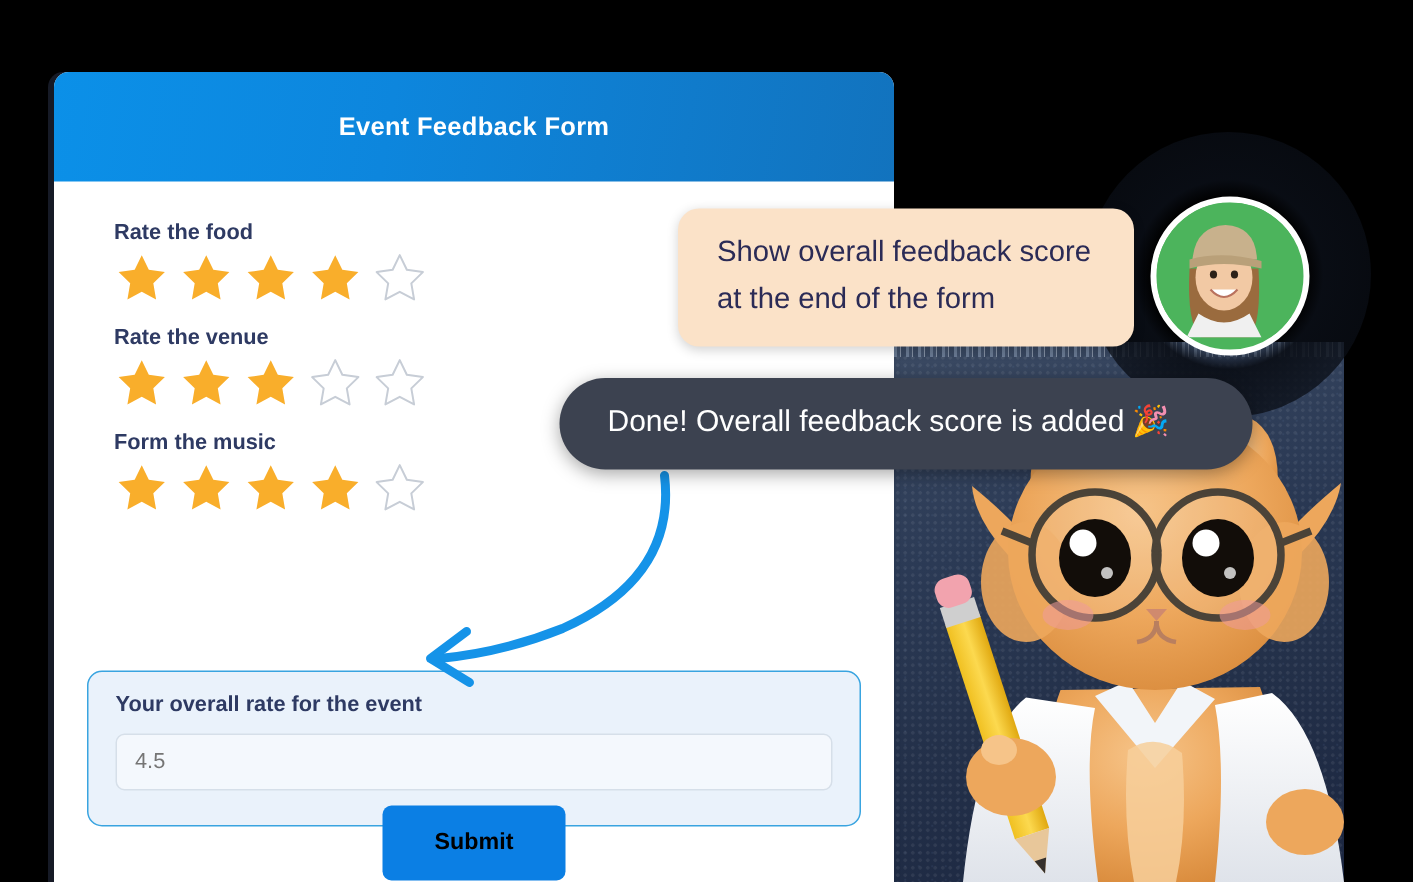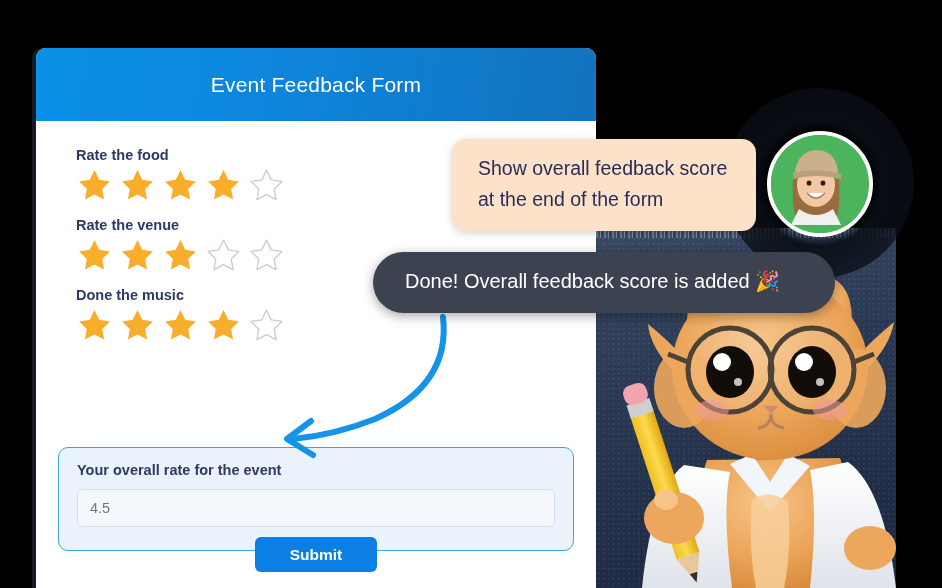--- a/index.html
+++ b/index.html
@@ -35,21 +35,21 @@
     position:absolute;left:36px;top:48px;width:560px;height:540px;
     background:#fff;border-radius:10px 10px 0 0;overflow:hidden;
     box-shadow:-4px 0 0 0 rgba(40,48,70,.55), -7px 0 10px rgba(0,0,0,.45);
   }
   .card-header{
     height:73px;
     background:linear-gradient(100deg,#0b90e8 0%,#0d86dd 40%,#1273be 100%);
     display:flex;align-items:center;justify-content:center;
   }
   .card-title{
-    color:#fff;font-size:21px;font-weight:normal;letter-spacing:.2px;
+    color:#fff;font-size:17px;font-weight:bold;letter-spacing:.2px;
   }
   .card-body{padding:26px 40px 0 40px;}
 
   .rating-group{margin-bottom:14px;}
   .rating-label{
     color:#2e3a63;font-size:14.5px;font-weight:bold;margin-bottom:4px;
   }
   .stars{display:flex;gap:6px;margin-top:2px;}
   .star{width:37px;height:36px;display:block;}
 
@@ -64,22 +64,22 @@
   .overall-label{color:#2e3a63;font-size:14.5px;font-weight:bold;}
   .overall-input{
     margin-top:11px;width:100%;height:38px;box-sizing:border-box;
     background:#f4f8fd;border:1px solid #d6dfe9;border-radius:6px;
     font-family:"Liberation Sans",sans-serif;font-size:14.5px;color:#8b96a6;
     padding:17px 12px;outline:none;
   }
 
   
   .submit-btn{
-    position:absolute;left:255px;top:537px;width:122px;height:35px;
-    background:#0b7fe4;color:#ffffff;border:none;border-radius:6px;
+    position:absolute;left:255px;top:537px;width:122px;height:50px;
+    background:#0b7fe4;color:#000000;border:none;border-radius:6px;
     font-family:"Liberation Sans",sans-serif;font-size:15.5px;font-weight:bold;
     cursor:pointer;
   }
 
   
   .bubble-user{
     position:absolute;left:452px;top:139px;width:304px;
     background:#fbe2c8;border-radius:14px;
     padding:14px 22px 16px 26px;box-sizing:border-box;
     color:#2b2b56;font-size:19.5px;line-height:31px;
@@ -264,21 +264,21 @@
             <svg class="star" viewBox="0 0 36 34">
               <path d="M18 2.5 L22.6 12 L33 13.5 L25.5 20.8 L27.3 31.2 L18 26.3 L8.7 31.2 L10.5 20.8 L3 13.5 L13.4 12 Z" fill="none" stroke="#c7cdd6" stroke-width="1.3" stroke-linejoin="round"></path>
             </svg>
             <svg class="star" viewBox="0 0 36 34">
               <path d="M18 2.5 L22.6 12 L33 13.5 L25.5 20.8 L27.3 31.2 L18 26.3 L8.7 31.2 L10.5 20.8 L3 13.5 L13.4 12 Z" fill="none" stroke="#c7cdd6" stroke-width="1.3" stroke-linejoin="round"></path>
             </svg>
           </div>
       </div>
 
       <div class="rating-group">
-        <div class="rating-label">Done the music</div>
+        <div class="rating-label">Form the music</div>
         <div class="stars">
             <svg class="star" viewBox="0 0 36 34">
               <path d="M18 2.5 L22.6 12 L33 13.5 L25.5 20.8 L27.3 31.2 L18 26.3 L8.7 31.2 L10.5 20.8 L3 13.5 L13.4 12 Z" fill="#f9ae2b"></path>
             </svg>
             <svg class="star" viewBox="0 0 36 34">
               <path d="M18 2.5 L22.6 12 L33 13.5 L25.5 20.8 L27.3 31.2 L18 26.3 L8.7 31.2 L10.5 20.8 L3 13.5 L13.4 12 Z" fill="#f9ae2b"></path>
             </svg>
             <svg class="star" viewBox="0 0 36 34">
               <path d="M18 2.5 L22.6 12 L33 13.5 L25.5 20.8 L27.3 31.2 L18 26.3 L8.7 31.2 L10.5 20.8 L3 13.5 L13.4 12 Z" fill="#f9ae2b"></path>
             </svg>

